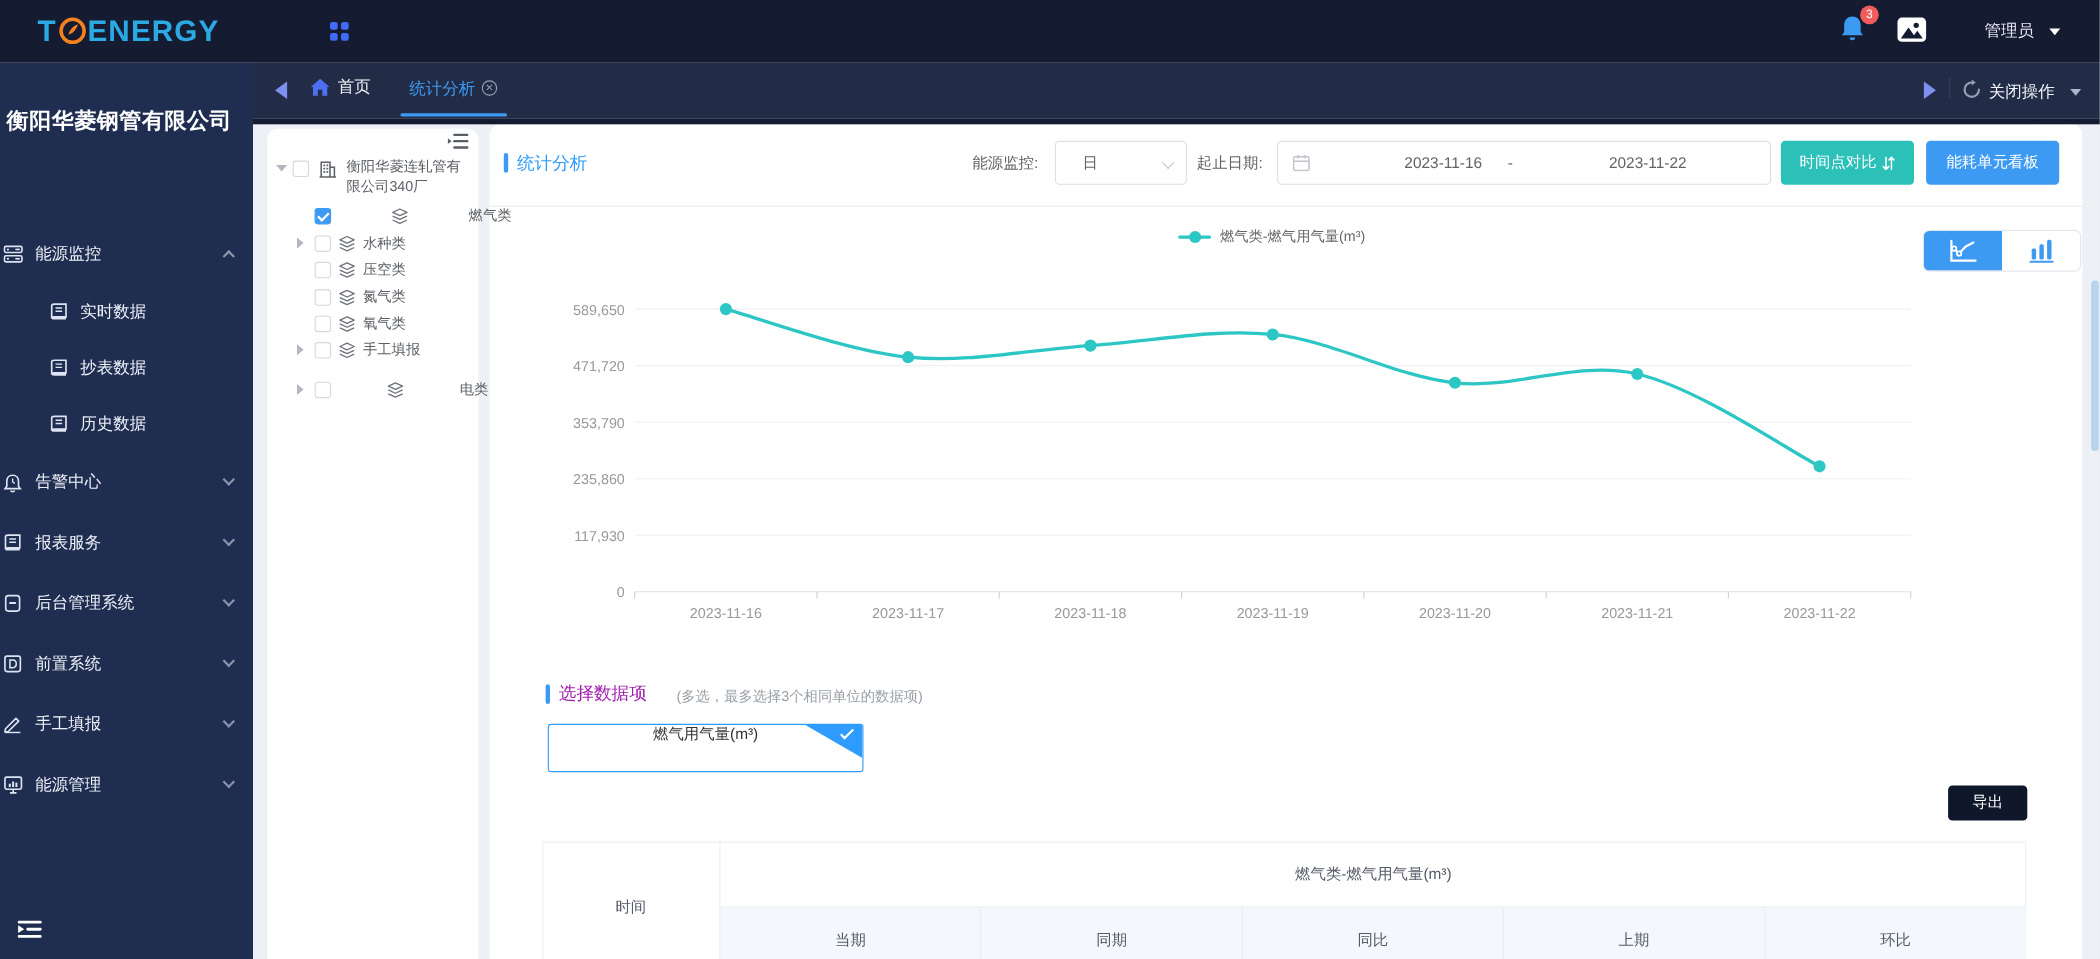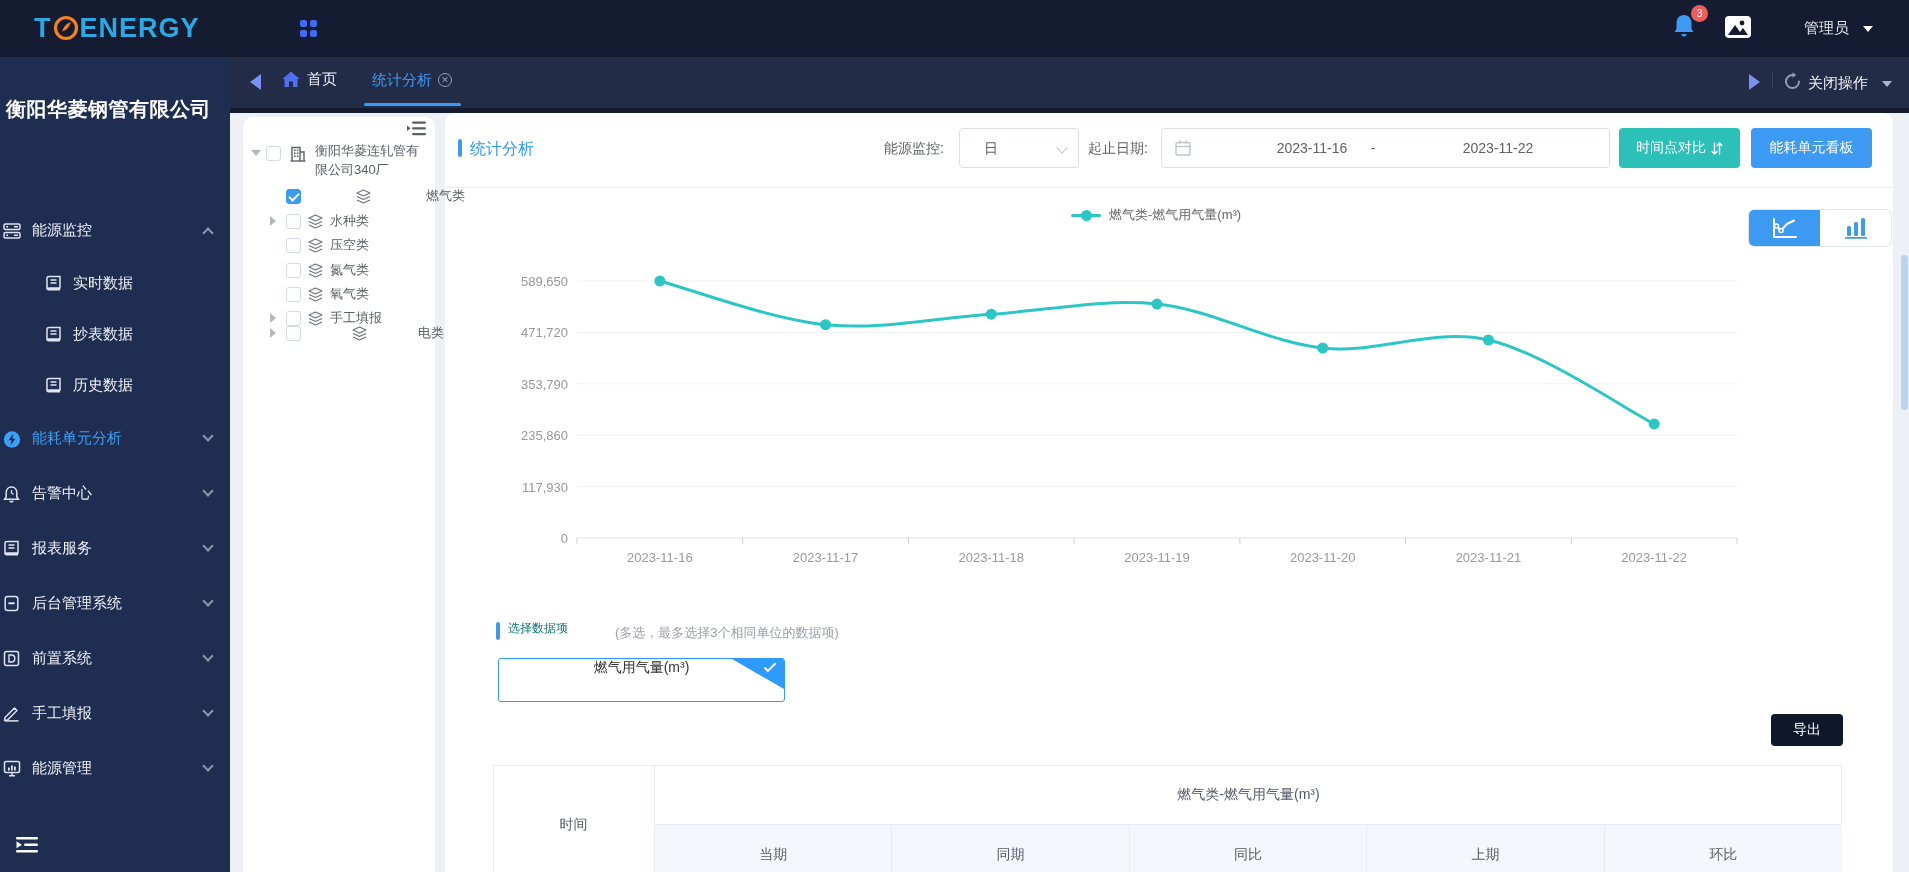--- a/index.html
+++ b/index.html
@@ -69,21 +69,21 @@
   .sel-chev { position:absolute; right:12px; top:15px; width:8px; height:8px; border-right:1.5px solid #c0c4cc; border-bottom:1.5px solid #c0c4cc; transform:rotate(45deg); }
   .btn { display:flex; align-items:center; justify-content:center; color:#fff; font-size:14px; border-radius:4px; cursor:pointer; }
   .divider { left:445px; top:187px; width:1448px; height:1px; background:#e8eaee; }
   .legend { top:206px; display:flex; align-items:center; cursor:pointer; }
   .legend-line { width:30px; height:3px; background:#2cc7c5; border-radius:2px; position:relative; }
   .legend-line i { position:absolute; left:10px; top:-4px; width:11px; height:11px; border-radius:50%; background:#2cc7c5; }
   .legend-label { margin-left:8px; font-size:13px; color:#666; }
   .toggle-group { left:1748px; top:209px; width:144px; height:38px; border:1px solid #e2e6ed; border-radius:6px; overflow:hidden; display:flex; background:#fff; }
   .toggle-half { width:72px; height:100%; display:flex; align-items:center; justify-content:center; cursor:pointer; }
   .toggle-half.on { background:#3d9af2; }
-  .picker-title { left:508px; top:620px; font-size:12px; color:#0f766e; font-weight:500; }
+  .picker-title { left:508px; top:620px; font-size:16px; color:#a21caf; font-weight:500; }
   .picker-note { left:615px; top:624px; font-size:13px; color:#9aa0a8; }
   .data-card { left:498px; top:658px; width:287px; height:44px; background:#fff; border:1px solid #2e9bff; border-radius:3px; display:flex; justify-content:center; font-size:14px; color:#333; cursor:pointer; overflow:hidden; }
   .card-corner { position:absolute; right:0; top:0; width:0; height:0; border-top:30px solid #2e9bff; border-left:52px solid transparent; }
   .card-check { position:absolute; right:8px; top:4px; width:12px; height:6px; border-left:2px solid #fff; border-bottom:2px solid #fff; transform:rotate(-45deg); }
   .export-btn { left:1771px; top:714px; width:72px; height:32px; background:#0f172a; }
   .scroll-thumb { left:1901px; top:255px; width:7px; height:155px; background:#b9d4ee; border-radius:4px; cursor:pointer; }
   svg { display:block; }
   text { font-family:"Liberation Sans", sans-serif; }
 </style>
 </head>
@@ -167,30 +167,20 @@
         </div>
         <div class="menu-sub">
           <span class="mi-icon">
             <svg width="17" height="17" viewBox="0 0 17 17">
               <path d="M2 3 C2 2 3 1.5 4.5 1.5 L15 1.5 L15 13 L4.5 13 C3 13 2 13.7 2 14.5 Z" fill="none" stroke="currentColor" stroke-width="1.5"></path>
               <path d="M2 14.5 C2 13.7 3 13 4.5 13 L15 13 L15 15.5 L4.5 15.5 C3 15.5 2 15.3 2 14.5" fill="currentColor"></path>
               <path d="M5.5 5 L11.5 5 M5.5 8 L11.5 8" stroke="currentColor" stroke-width="1.3"></path>
             </svg>
           </span>
           <span>历史数据</span>
-        </div>
-        <div class="menu-item active">
-          <span class="mi-icon">
-            <svg width="19" height="19" viewBox="0 0 19 19">
-              <circle cx="9.5" cy="9.5" r="8.6" fill="currentColor"></circle>
-              <path d="M10.8 3.5 L6 10.2 L9 10.2 L8.2 15.5 L13 8.6 L10 8.6 Z" fill="#1f2d50"></path>
-            </svg>
-          </span>
-          <span>能耗单元分析</span>
-          <span class="chev down"></span>
         </div>
         <div class="menu-item">
           <span class="mi-icon">
             <svg width="17" height="18" viewBox="0 0 17 18">
               <path d="M8.5 2 C5 2 3.2 4.8 3.2 7.6 L3.2 12 L1.6 14.2 L15.4 14.2 L13.8 12 L13.8 7.6 C13.8 4.8 12 2 8.5 2 Z" fill="none" stroke="currentColor" stroke-width="1.5"></path>
               <path d="M6.8 15.8 a1.8 1.8 0 0 0 3.4 0" fill="none" stroke="currentColor" stroke-width="1.4"></path>
               <path d="M8.5 5 L8.5 8 L10.5 9.5" stroke="currentColor" stroke-width="1.2" fill="none"></path>
             </svg>
           </span>
           <span>告警中心</span>
@@ -375,21 +365,21 @@
         <span class="checkbox"></span>
         <span class="t-icon">
           <svg width="15" height="15" viewBox="0 0 15 15">
             <path d="M7.5 1 L14 4 L7.5 7 L1 4 Z" fill="none" stroke="currentColor" stroke-width="1.2" stroke-linejoin="round"></path>
             <path d="M1 7.5 L7.5 10.5 L14 7.5" fill="none" stroke="currentColor" stroke-width="1.2" stroke-linejoin="round"></path>
             <path d="M1 11 L7.5 14 L14 11" fill="none" stroke="currentColor" stroke-width="1.2" stroke-linejoin="round"></path>
           </svg>
         </span>
         <span class="t-label">手工填报</span>
       </div>
-      <div class="tree-row abs" style="left: 286px; top: 321px; z-index: 6; gap: 44px;">
+      <div class="tree-row abs" style="left: 286px; top: 342px; z-index: 6; gap: 44px;">
         <span class="t-caret"></span>
         <span class="checkbox"></span>
         <span class="t-icon">
           <svg width="15" height="15" viewBox="0 0 15 15">
             <path d="M7.5 1 L14 4 L7.5 7 L1 4 Z" fill="none" stroke="currentColor" stroke-width="1.2" stroke-linejoin="round"></path>
             <path d="M1 7.5 L7.5 10.5 L14 7.5" fill="none" stroke="currentColor" stroke-width="1.2" stroke-linejoin="round"></path>
             <path d="M1 11 L7.5 14 L14 11" fill="none" stroke="currentColor" stroke-width="1.2" stroke-linejoin="round"></path>
           </svg>
         </span>
         <span class="t-label">电类</span>

